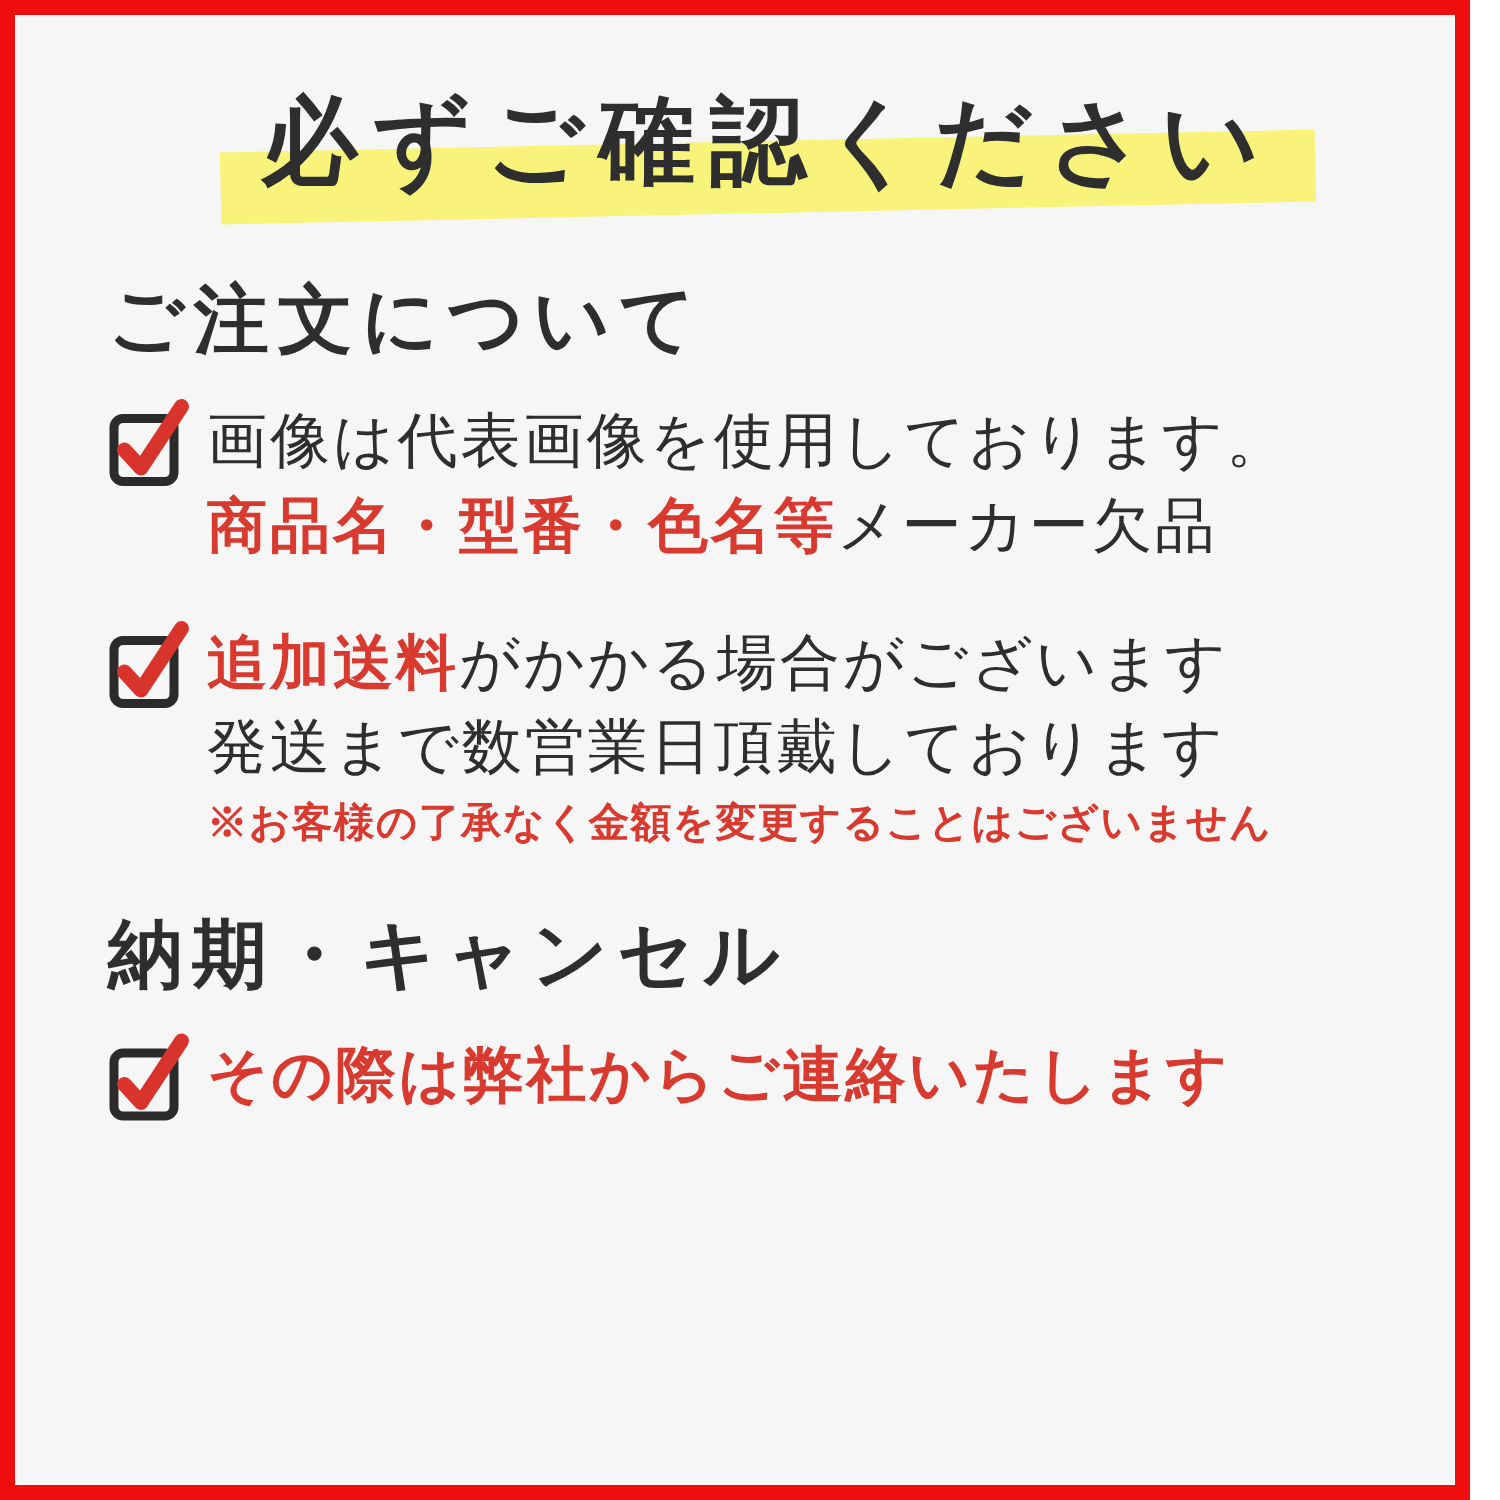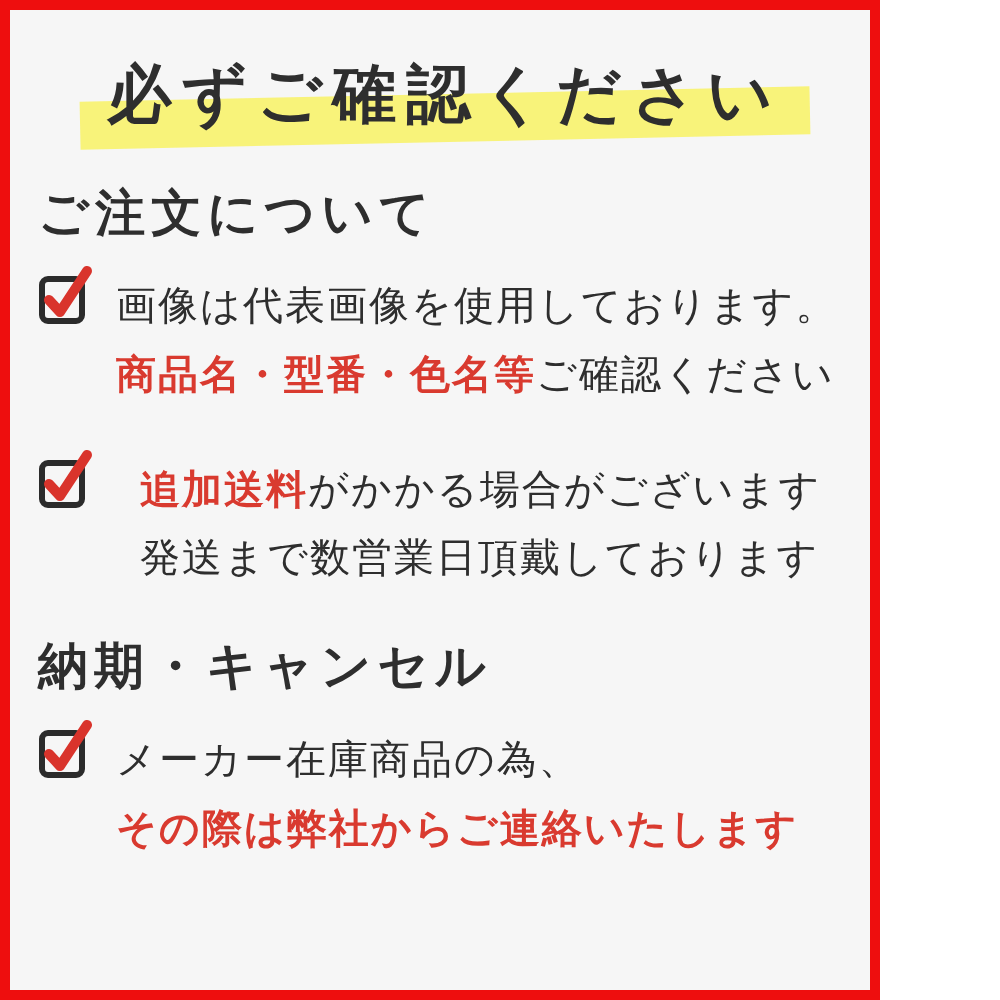--- a/index.html
+++ b/index.html
@@ -5,46 +5,46 @@
   :root{
     --border-red:#ee0e0e;
     --accent-red:#d93a2f;
     --ink:#2e2e2e;
     --highlight:#f8f37a;
     --bg:#f6f6f6;
   }
   html,body{margin:0;padding:0;}
   body{width:1000px;height:1000px;font-family:"Liberation Serif","DejaVu Serif",serif;}
   .poster{
-    box-sizing:border-box;width:880px;height:1000px;
+    box-sizing:border-box;width:980px;height:1000px;
     border:10px solid var(--border-red);
     background:var(--bg);color:var(--ink);
-    padding:28px 18px 0 28px;overflow:hidden;
+    padding:28px 18px 0 62px;overflow:hidden;
   }
   .title-wrap{position:relative;text-align:center;margin:12px 0 42px;}
   .title{
     position:relative;z-index:1;margin:0;
     font-size:64px;font-weight:700;letter-spacing:10px;line-height:1.4;
     white-space:nowrap;
   }
   .title-highlight{
     position:absolute;z-index:0;left:50%;top:44px;width:730px;height:48px;
     background:var(--highlight);
     transform:translateX(-50%) rotate(-1.2deg);
   }
   .section-heading{
     margin:0 0 20px;font-size:50px;font-weight:700;letter-spacing:6px;
     line-height:1.25;white-space:nowrap;
   }
   .item{display:flex;align-items:flex-start;margin:0 0 30px;}
-  .item.tight{margin-bottom:14px;gap:24px;}
+  .item.tight{margin-bottom:14px;}
   .checkbox{flex:0 0 auto;width:52px;height:58px;margin:2px 10px 0 0;}
   .checkbox svg{overflow:visible;display:block;}
   .lines{font-size:40px;line-height:1.32;letter-spacing:2px;}
-  .line{margin:16px;white-space:nowrap;}
+  .line{margin:4px;white-space:nowrap;}
   .seg.red{color:var(--accent-red);font-weight:700;text-align:center;}
   .seg.black{color:var(--ink);}
   .line.note{font-size:27px;letter-spacing:1px;margin-top:6px;font-weight:700;}
   .line.note .seg{color:var(--accent-red);}
   .section-2{margin-top:34px;}
 </style>
 </head>
 <body>
 
 <div class="poster">
@@ -59,50 +59,50 @@
 
     <div class="item">
       <span class="checkbox">
         <svg width="52" height="58" viewBox="0 0 52 58">
           <rect x="4" y="13" width="40" height="42" rx="6" fill="none" stroke="#2b2b2b" stroke-width="6"></rect>
           <path d="M11 34 L22 46 L49 5" fill="none" stroke="#d9342c" stroke-width="10" stroke-linecap="round" stroke-linejoin="round"></path>
         </svg>
       </span>
       <div class="lines">
         <p class="line"><span class="seg black">画像は代表画像を使用しております。</span></p>
-        <p class="line"><span class="seg red">商品名・型番・色名等</span><span class="seg black">ご確認ください</span></p>
+        <p class="line"><span class="seg red">商品名・型番・色名等</span><span class="seg black">メーカー欠品</span></p>
       </div>
     </div>
 
 
     <div class="item tight">
       <span class="checkbox">
         <svg width="52" height="58" viewBox="0 0 52 58">
           <rect x="4" y="13" width="40" height="42" rx="6" fill="none" stroke="#2b2b2b" stroke-width="6"></rect>
           <path d="M11 34 L22 46 L49 5" fill="none" stroke="#d9342c" stroke-width="10" stroke-linecap="round" stroke-linejoin="round"></path>
         </svg>
       </span>
       <div class="lines">
         <p class="line"><span class="seg red">追加送料</span><span class="seg black">がかかる場合がございます</span></p>
         <p class="line"><span class="seg black">発送まで数営業日頂戴しております</span></p>
+        <p class="line note"><span class="seg">※お客様の了承なく金額を変更することはございません</span></p>
       </div>
     </div>
   </section>
 
   <section class="section-2">
     <h2 class="section-heading">納期・キャンセル</h2>
 
     <div class="item">
       <span class="checkbox">
         <svg width="52" height="58" viewBox="0 0 52 58">
           <rect x="4" y="13" width="40" height="42" rx="6" fill="none" stroke="#2b2b2b" stroke-width="6"></rect>
           <path d="M11 34 L22 46 L49 5" fill="none" stroke="#d9342c" stroke-width="10" stroke-linecap="round" stroke-linejoin="round"></path>
         </svg>
       </span>
       <div class="lines">
-        <p class="line"><span class="seg black">メーカー在庫商品の為、</span></p>
         <p class="line"><span class="seg red">その際は弊社からご連絡いたします</span></p>
       </div>
     </div>
 
   </section>
 
 </div>
 
 </body></html>

